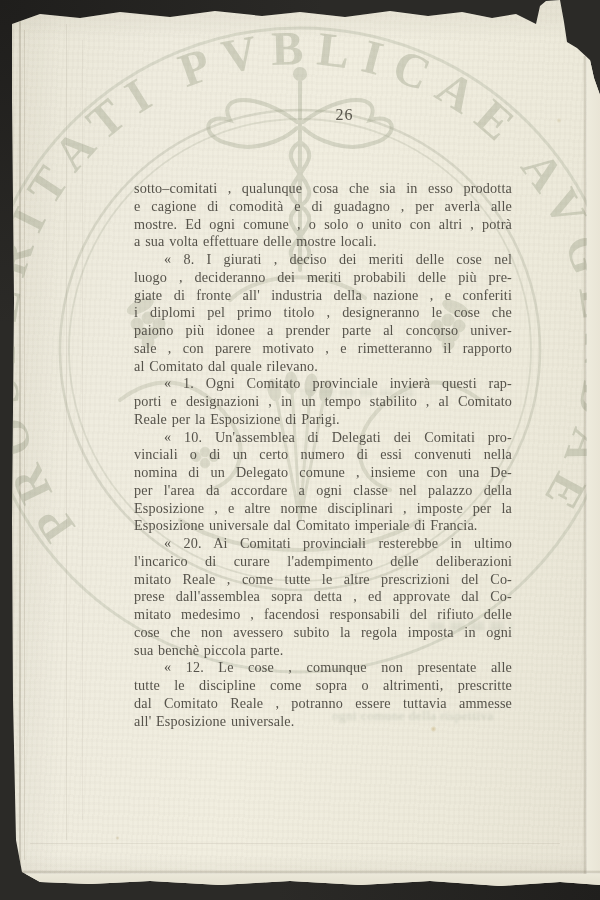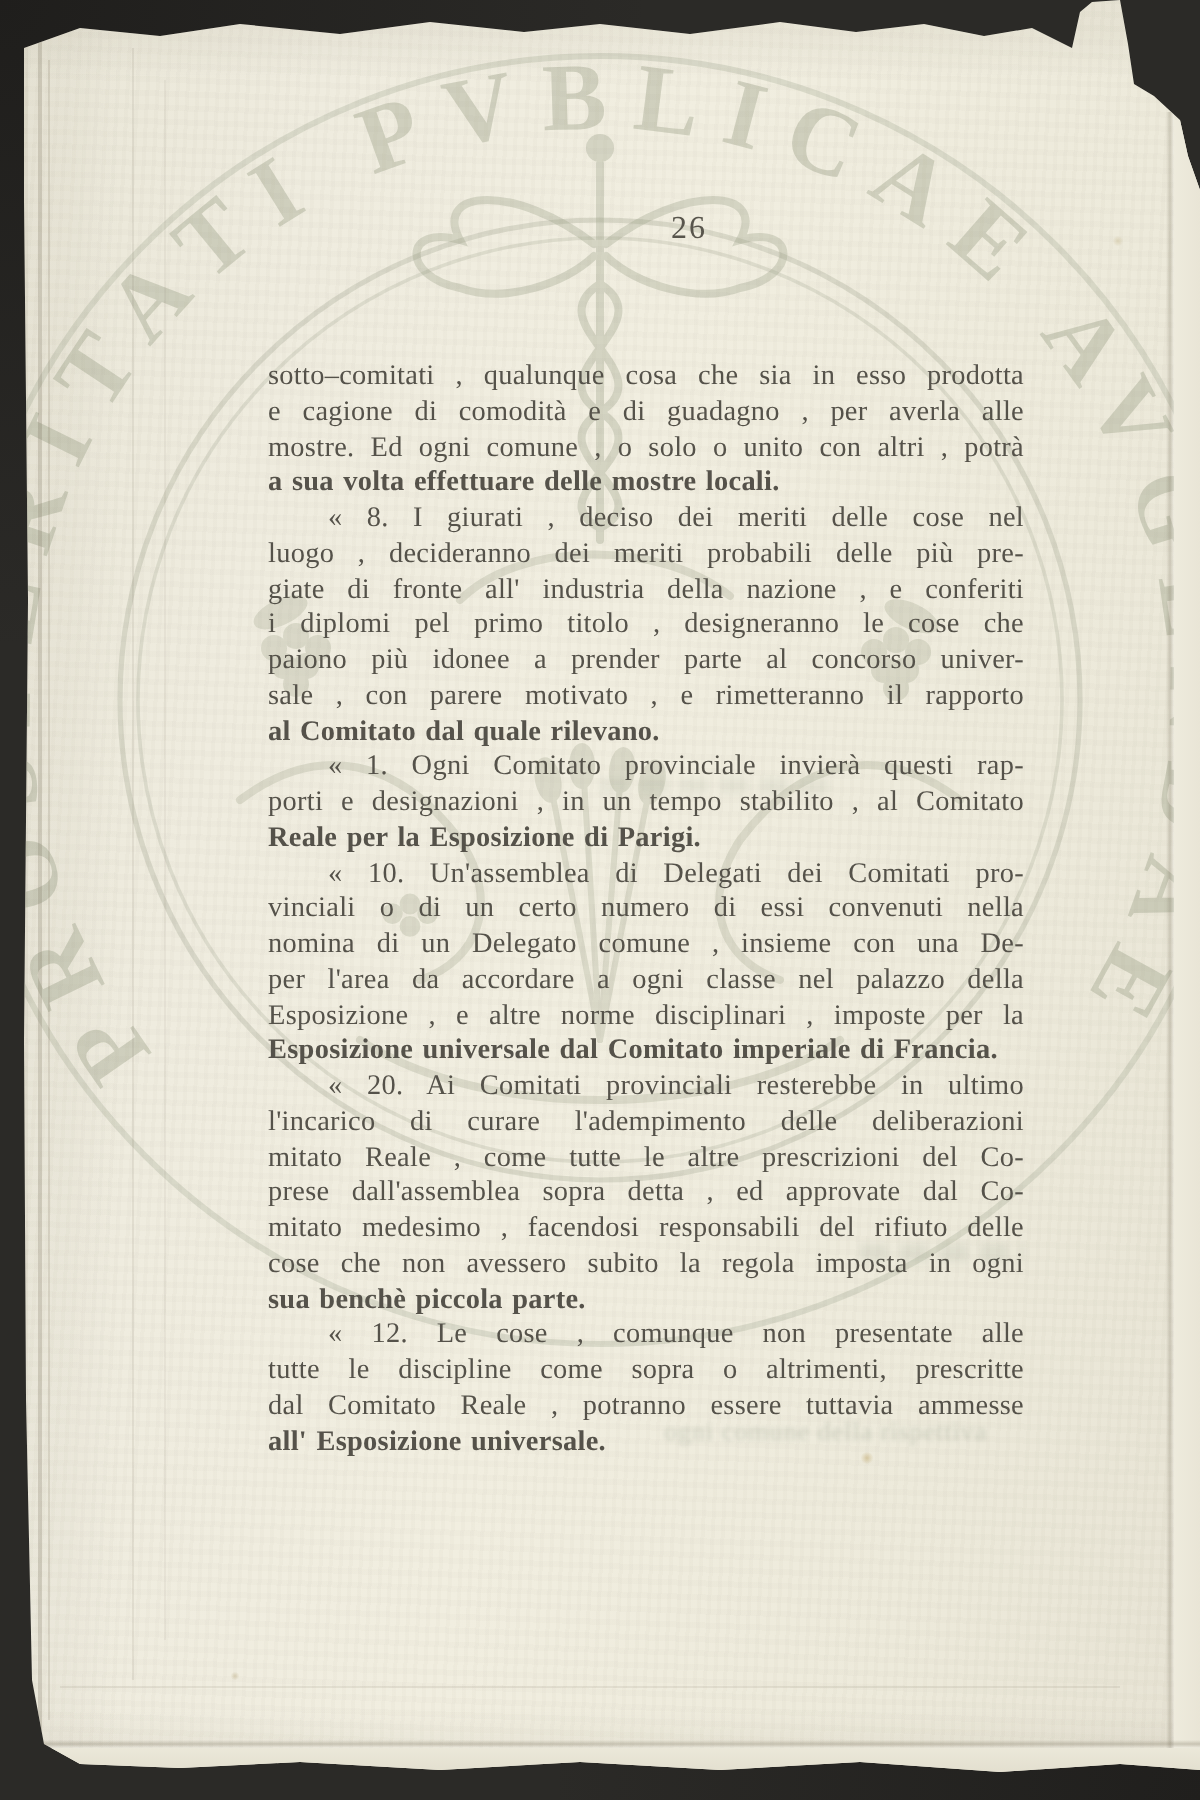--- a/index.html
+++ b/index.html
@@ -64,21 +64,21 @@
   .pageno{
     position:absolute;left:135px;top:106px;width:375px;padding-left:22px;
     text-align:center;font-size:16px;letter-spacing:1px;color:#58554c;
   }
   .text-block{
     position:absolute;left:134px;top:140px;width:378px;
     font-size:14.2px;line-height:17.75px;color:#55524a;
     letter-spacing:.15px;word-spacing:1px;margin-top:40px;
   }
   .line{text-align:justify;text-align-last:justify;height:17.75px;overflow:visible;}
-  .line.last{text-align-last:left;font-weight:bold;}
+  .line.last{text-align-last:left;}
   .line.indent{text-indent:30px;}
   
   .showthrough{
     position:absolute;color:#7d8c7a;opacity:.28;filter:blur(1.1px);
     font-size:13px;letter-spacing:.5px;pointer-events:none;
   }
   .st1{left:332px;top:708px;width:190px;}
   .st-bar{position:absolute;pointer-events:none;opacity:.10;filter:blur(1.5px);
     background:repeating-linear-gradient(90deg,#6f7f6c 0 14px,rgba(0,0,0,0) 14px 20px);}
   .stb1{left:430px;top:622px;width:82px;height:9px;}

